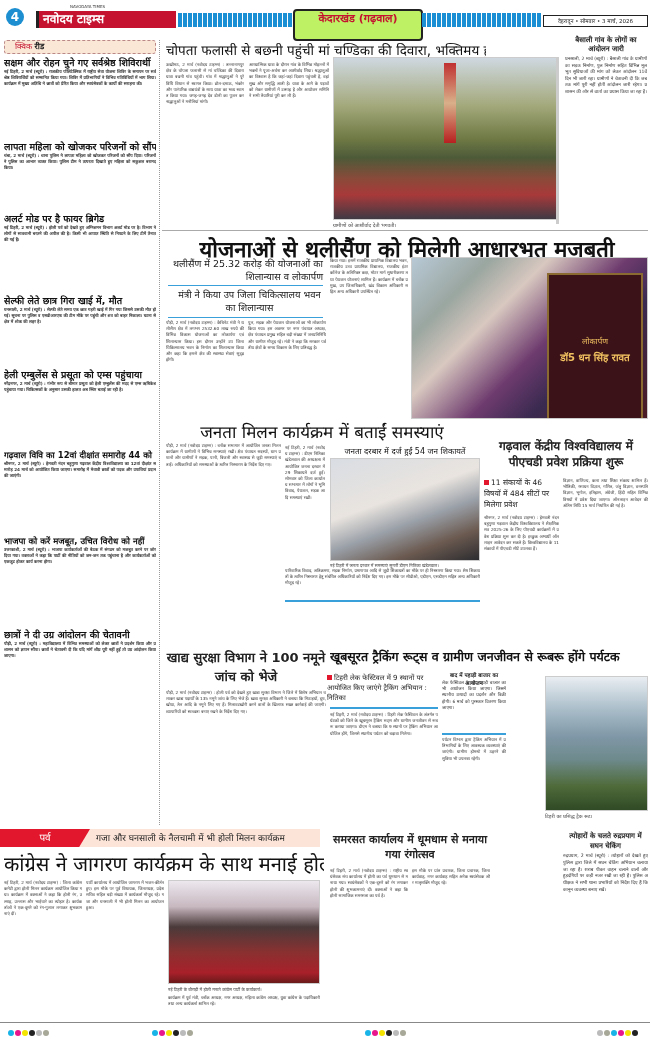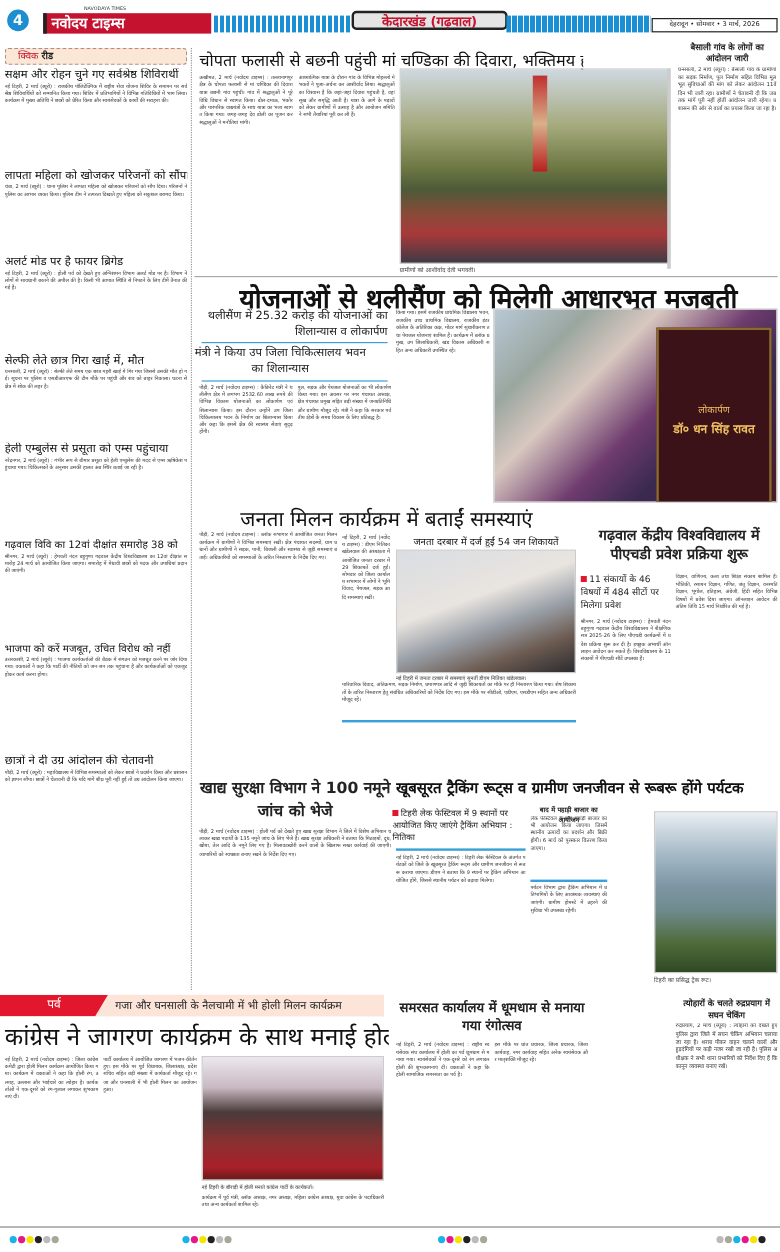--- a/index.html
+++ b/index.html
@@ -10,21 +10,21 @@
 .photo{overflow:hidden;border:1px solid #ccc}
 .caption{font-size:5px;color:#444;white-space:nowrap;overflow:hidden}
 .blue-rule{height:2px;background:#3aa0d9}
 .dotrule{border-left:1px dotted #999}
 
 #page-num{left:6px;top:8px;width:18px;height:18px;border-radius:50%;background:#1d8fd1;color:#fff;font-size:12px;font-weight:bold;display:flex;align-items:center;justify-content:center}
 #logo{left:36px;top:11px;width:140px;height:17px;background:#c4122f;color:#fff;font-weight:bold;font-size:12px;padding-left:4px;line-height:17px;border-left:3px solid #222}
 #logo-small{left:70px;top:4px;font-size:4px;color:#333}
 #stripe{left:178px;top:13px;width:115px;height:14px;background:repeating-linear-gradient(90deg,#1a8fd4 0 4px,#fff 4px 5px)}
 #stripe2{left:422px;top:13px;width:120px;height:14px;background:repeating-linear-gradient(90deg,#1a8fd4 0 4px,#fff 4px 5px)}
-#region{left:293px;top:9px;width:130px;height:16px;border:2px solid #222;border-radius:4px;background:#e5e5e5;color:#c4122f;font-weight:bold;font-size:11px;text-align:center;line-height:16px}
+#region{left:293px;top:9px;width:130px;height:32px;border:2px solid #222;border-radius:4px;background:#bef264;color:#c4122f;font-weight:bold;font-size:11px;text-align:center;line-height:16px}
 #dateline{left:543px;top:15px;width:105px;height:12px;border:1px solid #222;font-size:5.5px;line-height:10px;text-align:center;background:#fff}
 
 #qr-box{left:4px;top:40px;width:152px;height:14px;border:1px dashed #b88;background:#fbe7d6;font-size:8px;line-height:12px;padding-left:10px;border-radius:3px}
 #qr-box .r{color:#c4122f;font-weight:normal}
 .qhead{font-size:9.5px;line-height:12px;color:#111;white-space:nowrap;overflow:hidden}
 
 #parv-bar{left:0;top:829px;width:320px;height:18px;background:#fce4d8}
 #parv-red{left:0;top:829px;width:90px;height:18px;background:#e2162c;color:#fff;font-size:10px;text-align:center;line-height:18px;clip-path:polygon(0 0,100% 0,88% 100%,0 100%)}
 #parv-sub{left:96px;top:831px;font-size:9px;color:#222;white-space:nowrap}
 .reg-dots{display:flex;gap:1px}
@@ -39,32 +39,32 @@
 <div class="abs" id="logo">नवोदय टाइम्स</div>
 <div class="abs" id="stripe"></div>
 <div class="abs" id="region">केदारखंड (गढ़वाल)</div>
 <div class="abs" id="stripe2"></div>
 <div class="abs" id="dateline">देहरादून • सोमवार • 3 मार्च, 2026</div>
 
 <div class="abs" id="qr-box">
   <span class="r">क्विक</span>
   <b>रीड</b>
 </div>
-<div class="abs" style="left:4px;top:57px;width:152px;height:770px;">
+<div class="abs" style="left:4px;top:57px;width:152px;height:770px;font-weight:bold;">
   <div class="qhead">सक्षम और रोहन चुने गए सर्वश्रेष्ठ शिविरार्थी</div>
   <div class="filler" style="height:72px">नई टिहरी, 2 मार्च (ब्यूरो) : राजकीय पॉलिटेक्निक में राष्ट्रीय सेवा योजना शिविर के समापन पर सर्वश्रेष्ठ शिविरार्थियों को सम्मानित किया गया। शिविर में प्रतिभागियों ने विभिन्न गतिविधियों में भाग लिया। कार्यक्रम में मुख्य अतिथि ने छात्रों को प्रेरित किया और स्वयंसेवकों के कार्यों की सराहना की।</div>
   <div class="qhead">लापता महिला को खोजकर परिजनों को सौंपा</div>
   <div class="filler" style="height:60px">चंबा, 2 मार्च (ब्यूरो) : थाना पुलिस ने लापता महिला को खोजकर परिजनों को सौंप दिया। परिजनों ने पुलिस का आभार व्यक्त किया। पुलिस टीम ने तत्परता दिखाते हुए महिला को सकुशल बरामद किया।</div>
   <div class="qhead">अलर्ट मोड पर है फायर ब्रिगेड</div>
   <div class="filler" style="height:70px">नई टिहरी, 2 मार्च (ब्यूरो) : होली पर्व को देखते हुए अग्निशमन विभाग अलर्ट मोड पर है। विभाग ने लोगों से सावधानी बरतने की अपील की है। किसी भी आपात स्थिति से निपटने के लिए टीमें तैनात की गई हैं।</div>
   <div class="qhead">सेल्फी लेते छात्र गिरा खाई में, मौत</div>
   <div class="filler" style="height:62px">घनसाली, 2 मार्च (ब्यूरो) : सेल्फी लेते समय एक छात्र गहरी खाई में गिर गया जिससे उसकी मौत हो गई। सूचना पर पुलिस व एसडीआरएफ की टीम मौके पर पहुंची और शव को बाहर निकाला। घटना से क्षेत्र में शोक की लहर है।</div>
   <div class="qhead">हेली एम्बुलेंस से प्रसूता को एम्स पहुंचाया</div>
   <div class="filler" style="height:68px">नरेंद्रनगर, 2 मार्च (ब्यूरो) : गंभीर रूप से बीमार प्रसूता को हेली एम्बुलेंस की मदद से एम्स ऋषिकेश पहुंचाया गया। चिकित्सकों के अनुसार उसकी हालत अब स्थिर बताई जा रही है।</div>
-  <div class="qhead" style="font-size:8.5px">गढ़वाल विवि का 12वां दीक्षांत समारोह 38 को</div>
+  <div class="qhead" style="font-size:8.5px">गढ़वाल विवि का 12वां दीक्षांत समारोह 44 को</div>
   <div class="filler" style="height:74px">श्रीनगर, 2 मार्च (ब्यूरो) : हेमवती नंदन बहुगुणा गढ़वाल केंद्रीय विश्वविद्यालय का 12वां दीक्षांत समारोह 24 मार्च को आयोजित किया जाएगा। समारोह में मेधावी छात्रों को पदक और उपाधियां प्रदान की जाएंगी।</div>
   <div class="qhead" style="font-size:8.5px">भाजपा को करें मजबूत, उचित विरोध को नहीं</div>
   <div class="filler" style="height:82px">उत्तरकाशी, 2 मार्च (ब्यूरो) : भाजपा कार्यकर्ताओं की बैठक में संगठन को मजबूत करने पर जोर दिया गया। वक्ताओं ने कहा कि पार्टी की नीतियों को जन-जन तक पहुंचाना है और कार्यकर्ताओं को एकजुट होकर कार्य करना होगा।</div>
   <div class="qhead">छात्रों ने दी उग्र आंदोलन की चेतावनी</div>
   <div class="filler" style="height:80px">पौड़ी, 2 मार्च (ब्यूरो) : महाविद्यालय में विभिन्न समस्याओं को लेकर छात्रों ने प्रदर्शन किया और प्रशासन को ज्ञापन सौंपा। छात्रों ने चेतावनी दी कि यदि मांगें शीघ्र पूरी नहीं हुईं तो उग्र आंदोलन किया जाएगा।</div>
 </div>
 <div class="abs dotrule" style="left:159px;top:40px;height:785px"></div>
 
 <div class="abs hl" style="left:166px;top:41px;width:320px;font-size:13.5px;">चोपता फलासी से बछनी पहुंची मां चण्डिका की दिवारा, भक्तिमय हुआ क्षेत्र</div>
 <div class="abs filler" style="left:166px;top:62px;width:78px;height:160px">ऊखीमठ, 2 मार्च (नवोदय टाइम्स) : तल्लानागपुर क्षेत्र के चोपता फलासी से मां चण्डिका की दिवारा यात्रा बछनी गांव पहुंची। गांव में श्रद्धालुओं ने पूरे विधि विधान से स्वागत किया। ढोल-दमाऊ, भंकोर और पारंपरिक वाद्ययंत्रों के साथ यात्रा का भव्य स्वागत किया गया। जगह-जगह देव डोली का पूजन कर श्रद्धालुओं ने मनौतियां मांगी।</div>
@@ -76,29 +76,29 @@
 <div class="abs" style="left:556px;top:57px;width:3px;height:167px;background:#ccc"></div>
 
 <div class="abs" style="left:565px;top:36px;width:82px;font-size:7px;font-weight:bold;text-align:center;line-height:9px;">बैसाली गांव के लोगों का आंदोलन जारी</div>
 <div class="abs filler" style="left:565px;top:56px;width:82px;height:155px;font-size:4.5px;line-height:6.6px">घनसाली, 2 मार्च (ब्यूरो) : बैसाली गांव के ग्रामीणों का सड़क निर्माण, पुल निर्माण सहित विभिन्न मूलभूत सुविधाओं की मांग को लेकर आंदोलन 11वें दिन भी जारी रहा। ग्रामीणों ने चेतावनी दी कि जब तक मांगें पूरी नहीं होतीं आंदोलन जारी रहेगा। प्रशासन की ओर से वार्ता का प्रयास किया जा रहा है।</div>
 
 <div class="abs" style="left:162px;top:230px;width:486px;height:1px;background:#aaa"></div>
 
 <div class="abs hl" style="left:166px;top:233px;width:482px;font-size:22px;font-weight:bold;text-align:center;">योजनाओं से थलीसैंण को मिलेगी आधारभूत मजबूती</div>
 <div class="abs" style="left:168px;top:257px;width:155px;font-size:9.5px;line-height:13px;text-align:right;">थलीसैंण में 25.32 करोड़ की योजनाओं का शिलान्यास व लोकार्पण</div>
 <div class="abs blue-rule" style="left:168px;top:285px;width:155px;height:1px"></div>
-<div class="abs" style="left:156px;top:288px;width:155px;font-size:9.5px;line-height:13px;text-align:center;">मंत्री ने किया उप जिला चिकित्सालय भवन का शिलान्यास</div>
+<div class="abs" style="left:172px;top:288px;width:155px;font-size:9.5px;line-height:13px;text-align:center;">मंत्री ने किया उप जिला चिकित्सालय भवन का शिलान्यास</div>
 <div class="abs blue-rule" style="left:168px;top:317px;width:155px;height:1px"></div>
 <div class="abs filler" style="left:166px;top:320px;width:78px;height:95px">पौड़ी, 2 मार्च (नवोदय टाइम्स) : कैबिनेट मंत्री ने थलीसैंण क्षेत्र में लगभग 2532.60 लाख रुपये की विभिन्न विकास योजनाओं का लोकार्पण एवं शिलान्यास किया। इस दौरान उन्होंने उप जिला चिकित्सालय भवन के निर्माण का शिलान्यास किया और कहा कि इससे क्षेत्र की स्वास्थ्य सेवाएं सुदृढ़ होंगी।</div>
 <div class="abs filler" style="left:248px;top:320px;width:78px;height:95px">पुल, सड़क और पेयजल योजनाओं का भी लोकार्पण किया गया। इस अवसर पर नगर पंचायत अध्यक्ष, क्षेत्र पंचायत प्रमुख सहित बड़ी संख्या में जनप्रतिनिधि और ग्रामीण मौजूद रहे। मंत्री ने कहा कि सरकार पर्वतीय क्षेत्रों के समग्र विकास के लिए प्रतिबद्ध है।</div>
 <div class="abs filler" style="left:330px;top:258px;width:78px;height:157px">किया गया। इसमें राजकीय प्राथमिक विद्यालय भवन, राजकीय उच्च प्राथमिक विद्यालय, राजकीय इंटर कॉलेज के अतिरिक्त कक्ष, मोटर मार्ग सुधारीकरण तथा पेयजल योजनाएं शामिल हैं। कार्यक्रम में ब्लॉक प्रमुख, उप जिलाधिकारी, खंड विकास अधिकारी सहित अन्य अधिकारी उपस्थित रहे।</div>
 <div class="abs photo" style="left:411px;top:257px;width:237px;height:162px;background:linear-gradient(135deg,#b8c9d6 0%,#9aa6a0 20%,#d8c8c0 35%,#6e3b6e 55%,#3a2a50 70%,#4a1a24 100%);">
   <div style="position:absolute;left:135px;top:15px;width:96px;height:178px;background:#3b1218;border:2px solid #8a6a30;">
     <div style="color:#f0c060;font-size:8px;text-align:center;margin-top:60px">लोकार्पण</div>
-    <div style="color:#f0c060;font-size:10px;text-align:center;font-weight:bold;margin-top:4px">डॉ० धन सिंह रावत</div>
+    <div style="color:#f0c060;font-size:10px;text-align:center;font-weight:bold;margin-top:4px">डॉ5 धन सिंह रावत</div>
   </div>
 </div>
 
 <div class="abs hl" style="left:166px;top:420px;width:312px;font-size:17px;text-align:center;">जनता मिलन कार्यक्रम में बताईं समस्याएं</div>
 <div class="abs filler" style="left:166px;top:443px;width:115px;height:180px">पौड़ी, 2 मार्च (नवोदय टाइम्स) : ब्लॉक सभागार में आयोजित जनता मिलन कार्यक्रम में ग्रामीणों ने विभिन्न समस्याएं रखीं। क्षेत्र पंचायत सदस्यों, ग्राम प्रधानों और ग्रामीणों ने सड़क, पानी, बिजली और स्वास्थ्य से जुड़ी समस्याएं बताईं। अधिकारियों को समस्याओं के त्वरित निस्तारण के निर्देश दिए गए।</div>
 <div class="abs filler" style="left:285px;top:445px;width:40px;height:120px">नई टिहरी, 2 मार्च (नवोदय टाइम्स) : डीएम नितिका खंडेलवाल की अध्यक्षता में आयोजित जनता दरबार में 29 शिकायतें दर्ज हुईं। सोमवार को जिला कार्यालय सभागार में लोगों ने भूमि विवाद, पेयजल, सड़क आदि समस्याएं रखीं।</div>
 <div class="abs hl" style="left:330px;top:445px;width:150px;font-size:8px;text-align:center">जनता दरबार में दर्ज हुईं 54 जन शिकायतें</div>
 <div class="abs photo" style="left:330px;top:458px;width:150px;height:103px;background:linear-gradient(160deg,#d9dde3 0%,#e9e4df 40%,#9aa0a8 60%,#6b5a50 80%,#2c2c30 100%);"></div>
 <div class="abs caption" style="left:330px;top:562px;width:150px;font-size:4.3px">नई टिहरी में जनता दरबार में समस्याएं सुनतीं डीएम नितिका खंडेलवाल।</div>
 <div class="abs filler" style="left:285px;top:568px;width:195px;height:30px">पारिवारिक विवाद, अतिक्रमण, सड़क निर्माण, प्रमाणपत्र आदि से जुड़ी शिकायतों का मौके पर ही निस्तारण किया गया। शेष शिकायतों के त्वरित निस्तारण हेतु संबंधित अधिकारियों को निर्देश दिए गए। इस मौके पर सीडीओ, एडीएम, एसडीएम सहित अन्य अधिकारी मौजूद रहे।</div>

